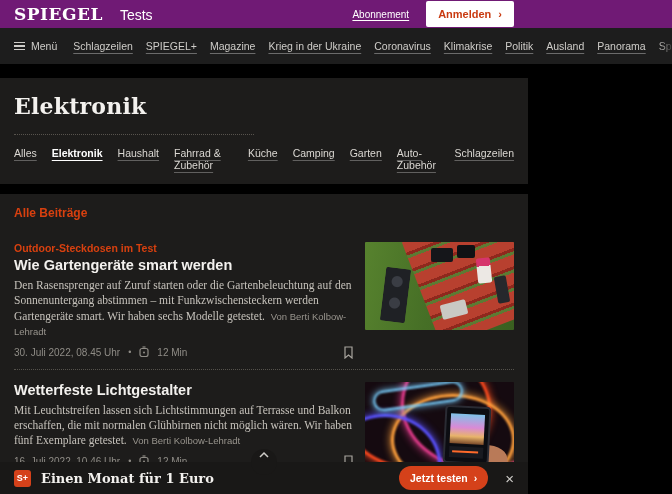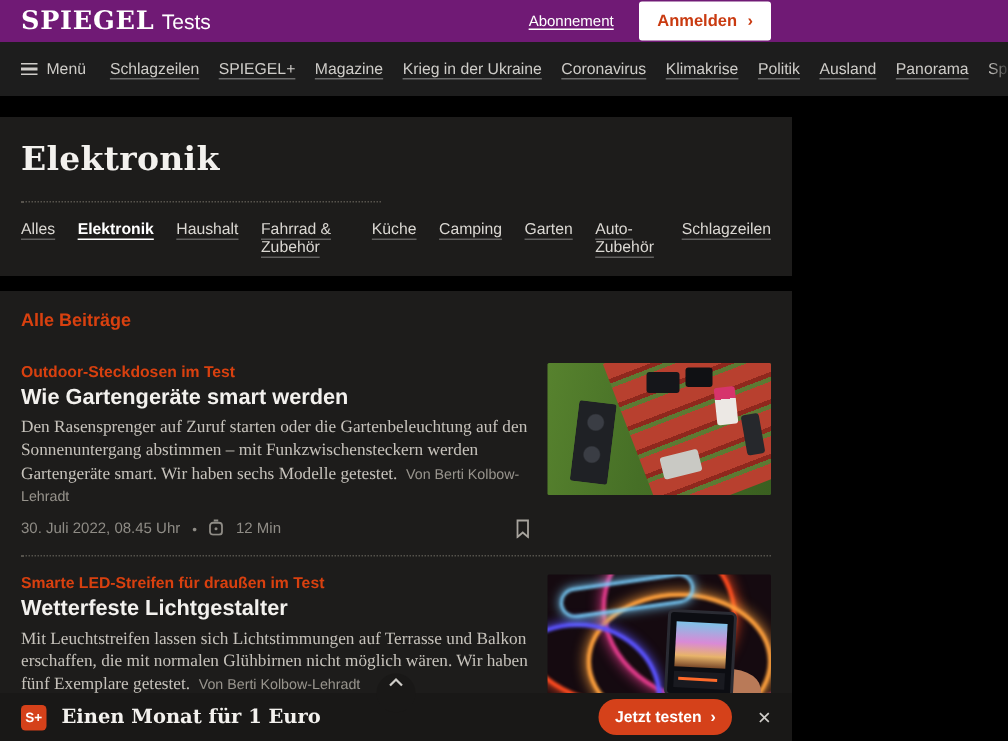--- a/index.html
+++ b/index.html
@@ -14,21 +14,21 @@
   .topbar { height: 28px; background: #701a75; }
   .topbar-inner {
     width: 528px; height: 100%; display: flex; align-items: center;
     justify-content: space-between; padding: 0 14px;
   }
   .logo { display: flex; align-items: baseline; cursor: pointer; }
   .logo-main {
     font-family: "DejaVu Serif", serif; font-weight: bold; font-size: 17px;
     color: #fff; letter-spacing: .5px;
   }
-  .logo-suffix { font-size: 14px; color: #fff; margin-left: 5px; }
+  .logo-suffix { font-size: 14px; color: #fff; margin-left: 17px; }
   .topbar-right { display: flex; align-items: center; gap: 17px; }
   .abo {
     color: #fff; font-size: 10px; text-decoration: underline;
     text-underline-offset: 2px; cursor: pointer;
   }
   .anmelden {
     background: #fff; color: #c93a10; font-size: 11px; font-weight: bold;
     border: none; border-radius: 2px; padding: 7px 12px;
     display: flex; align-items: center; gap: 7px; cursor: pointer;
     font-family: "Liberation Sans", sans-serif;
@@ -241,21 +241,20 @@
         <div class="dev dev4"></div>
         <div class="dev dev5"></div>
         <div class="dev dev6"></div>
       </div>
     </article>
 
     <hr class="separator">
 
     <article class="article">
       <div class="article-text">
-        <div class="kicker">Smarte LED-Streifen für draußen im Test</div>
         <div class="title">Wetterfeste Lichtgestalter</div>
         <div class="teaser"><span>Mit Leuchtstreifen lassen sich Lichtstimmungen auf Terrasse und Balkon erschaffen, die mit normalen Glühbirnen nicht möglich wären. Wir haben fünf Exemplare getestet.</span>&nbsp; <span class="author">Von Berti Kolbow-Lehradt</span></div>
         <div class="meta">
           <span>16. Juli 2022, 10.46 Uhr</span>
           <span class="dot">•</span>
           <span>
             <svg width="10" height="11" viewBox="0 0 10 11">
                 <rect x="1" y="2.5" width="8" height="8" rx="2" fill="none" stroke="#8f8c86" stroke-width="1.2"></rect>
                 <line x1="3.5" y1="1" x2="6.5" y2="1" stroke="#8f8c86" stroke-width="1.2"></line>
                 <circle cx="5" cy="6.5" r="1" fill="#8f8c86"></circle>

